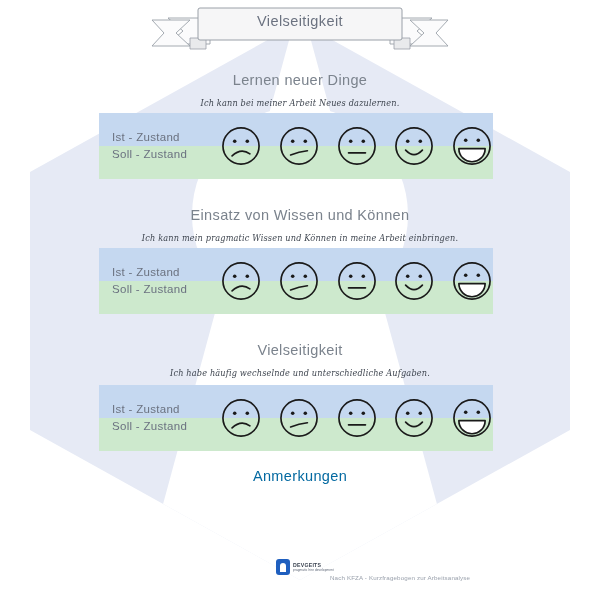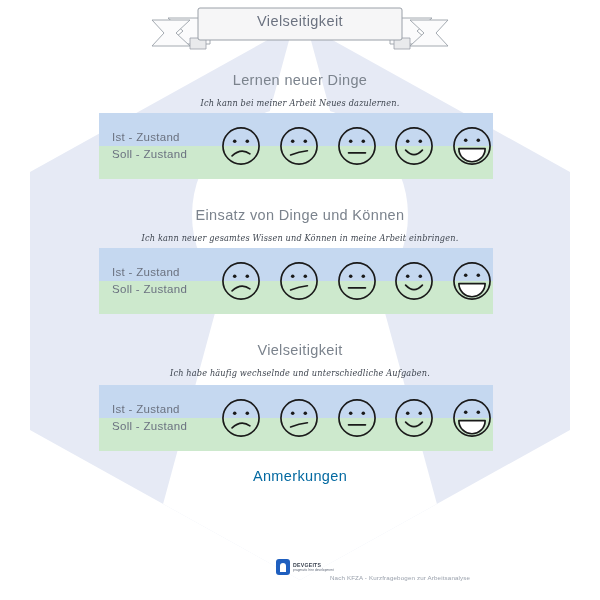--- a/index.html
+++ b/index.html
@@ -176,22 +176,22 @@
         <circle cx="20" cy="20" r="17.2" fill="none" stroke="#1a1a1a" stroke-width="1.6"></circle>
         <circle cx="14" cy="14.5" r="1.7" fill="#1a1a1a"></circle>
           <circle cx="26" cy="14.5" r="1.7" fill="#1a1a1a"></circle>
         <path d="M7.5,22.5 L32.5,22.5 A12.5,12.5 0 0 1 7.5,22.5 Z" fill="#ffffff" stroke="#1a1a1a" stroke-width="1.6" stroke-linejoin="round"></path>
       </svg>
     </div>
   </div>
 
   <div class="section" style="top:197px">
     <div class="sec-head">
-      <p class="sec-title">Einsatz von Dinge und Können</p>
-      <p class="sec-sub">Ich kann neuer gesamtes Wissen und Können in meine Arbeit einbringen.</p>
+      <p class="sec-title">Einsatz von Wissen und Können</p>
+      <p class="sec-sub">Ich kann mein pragmatic Wissen und Können in meine Arbeit einbringen.</p>
     </div>
   </div>
 
   <div class="band" style="top:248px">
     <div class="band-blue"></div>
     <div class="band-green"></div>
     <div class="band-labels">
       <span class="band-label">Ist - Zustand</span>
       <span class="band-label">Soll - Zustand</span>
     </div>

